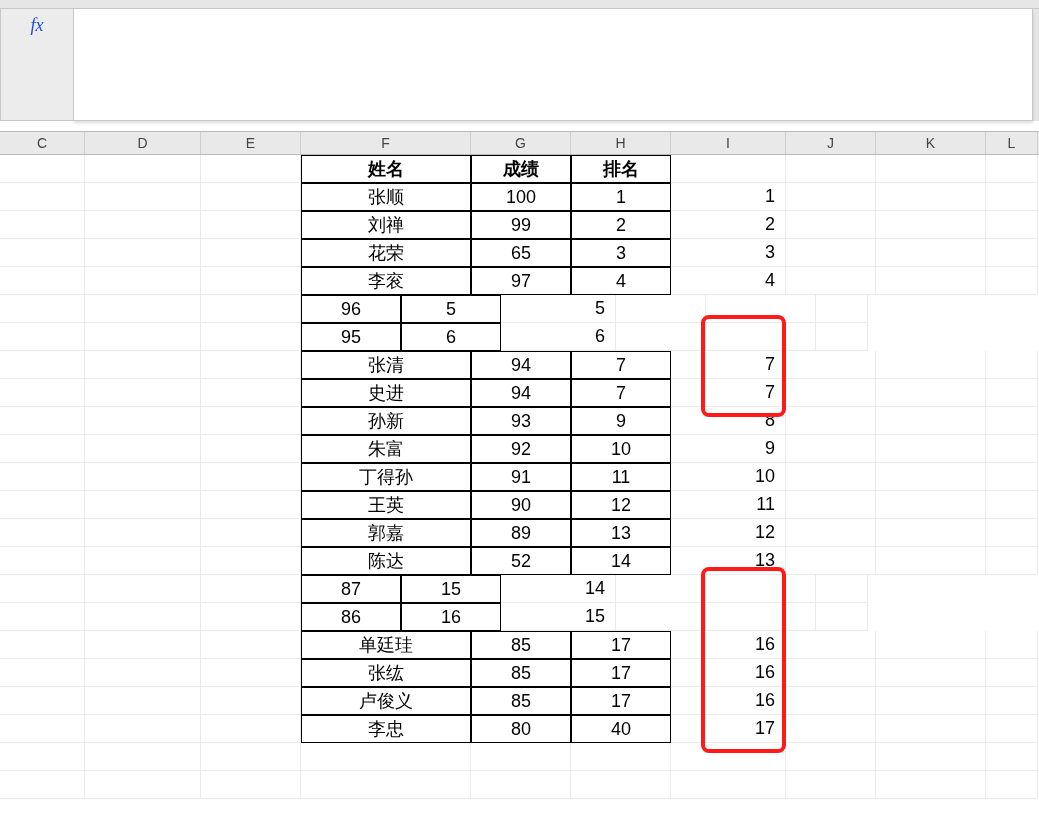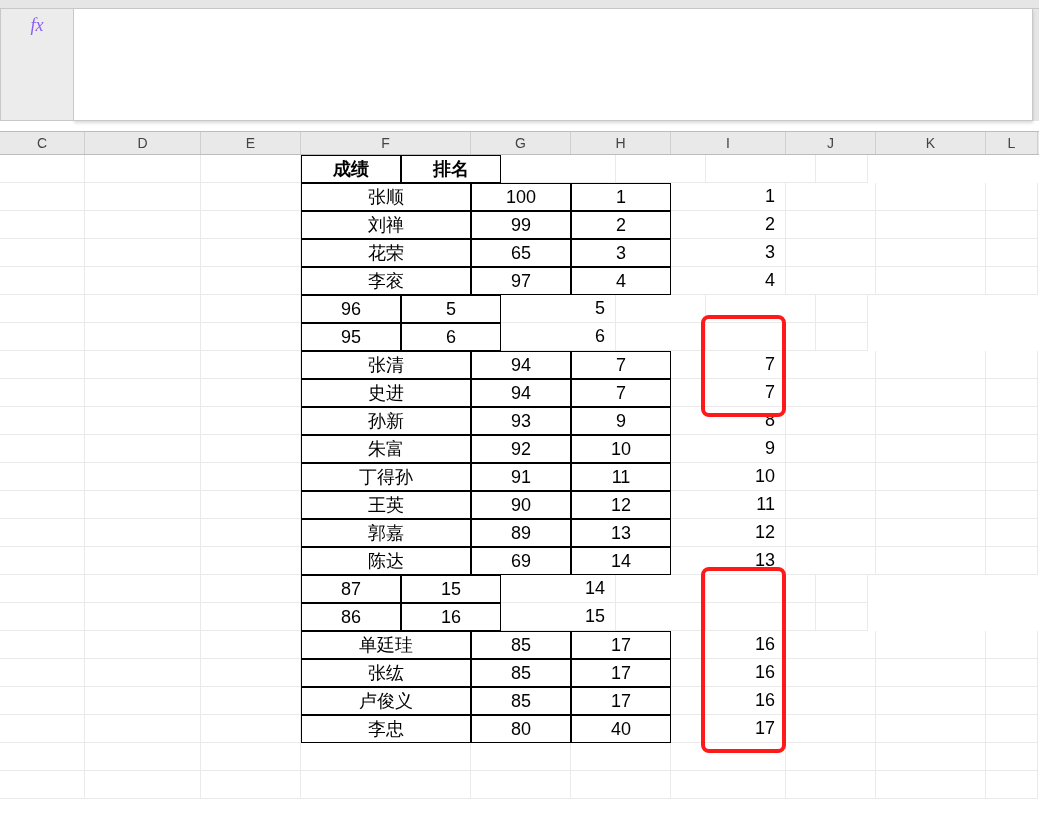--- a/index.html
+++ b/index.html
@@ -1,20 +1,20 @@
 <!DOCTYPE html>
 <html><head>
 <meta charset="utf-8">
 <style>
   html,body{margin:0;padding:0;font-family:"Microsoft YaHei",Arial,sans-serif;font-size:16px;color:#000;background:#fff;}
   .app{width:1039px;height:815px;overflow:hidden;background:#fff;position:relative;}
   .top-bar{height:8px;background:#e6e6e6;border-bottom:1px solid #c8c8c8;}
   .fx-row{display:flex;align-items:stretch;height:112px;background:#e6e6e6;}
   .fx-cell{width:72px;border:1px solid #c8c8c8;border-top:none;display:flex;align-items:flex-start;justify-content:center;background:#ececec;padding-top:6px;position:relative;}
-  .fx-cell .fx{font-style:italic;font-family:Georgia,serif;font-size:18px;color:#8b5cf6;}
+  .fx-cell .fx{font-style:italic;font-family:Georgia,serif;font-size:18px;color:#1d4ed8;}
   .fx-input{flex:1;border:1px solid #c8c8c8;border-left:none;border-top:none;background:#fff;box-shadow:0 2px 3px rgba(0,0,0,.15);margin-right:6px;}
   .grid-wrap{position:relative;}
   .col-headers{display:flex;height:22px;background:#e9e9e9;border-top:1px solid #bcbcbc;border-bottom:1px solid #bcbcbc;margin-top:10px;}
   .ch{box-sizing:border-box;text-align:center;font-size:14px;color:#444;border-right:1px solid #cfcfcf;display:flex;align-items:center;justify-content:center;}
   .rows{position:relative;}
   .row{display:flex;height:28px;}
   .cell{box-sizing:border-box;border-right:1px solid #e3e3e3;border-bottom:1px solid #e3e3e3;display:flex;align-items:center;justify-content:center;font-size:18px;padding:0 4px;}
   .cell.empty{border-right:1px solid #eaeaea;border-bottom:1px solid #eaeaea;}
   
   .cC{width:85px;} .cD{width:116px;} .cE{width:100px;} .cF{width:170px;} .cG{width:100px;} .cH{width:100px;} .cI{width:115px;} .cJ{width:90px;} .cK{width:110px;} .cL{width:52px;}
@@ -52,20 +52,21 @@
       <div class="ch cK">K</div>
       <div class="ch cL">L</div>
     </div>
 
     <div class="rows" id="rows">
 
       <div class="row">
         <div class="cell empty cC"></div>
         <div class="cell empty cD"></div>
         <div class="cell empty cE"></div>
+        <div class="cell cF tb tb-left th">姓名</div>
         <div class="cell cG tb th">成绩</div>
         <div class="cell cH tb th">排名</div>
         <div class="cell empty cI"></div>
         <div class="cell empty cJ"></div>
         <div class="cell empty cK"></div>
         <div class="cell empty cL"></div>
       </div>
 
     <div class="row">
           <div class="cell cC empty"></div>
@@ -219,21 +220,21 @@
           <div class="cell cI empty rj">12</div>
           <div class="cell cJ empty"></div>
           <div class="cell cK empty"></div>
           <div class="cell cL empty"></div>
         </div>
         <div class="row">
           <div class="cell cC empty"></div>
           <div class="cell cD empty"></div>
           <div class="cell cE empty"></div>
           <div class="cell cF tb tb-left">陈达</div>
-          <div class="cell cG tb">69</div>
+          <div class="cell cG tb">52</div>
           <div class="cell cH tb">14</div>
           <div class="cell cI empty rj">13</div>
           <div class="cell cJ empty"></div>
           <div class="cell cK empty"></div>
           <div class="cell cL empty"></div>
         </div>
         <div class="row">
           <div class="cell cC empty"></div>
           <div class="cell cD empty"></div>
           <div class="cell cE empty"></div>

